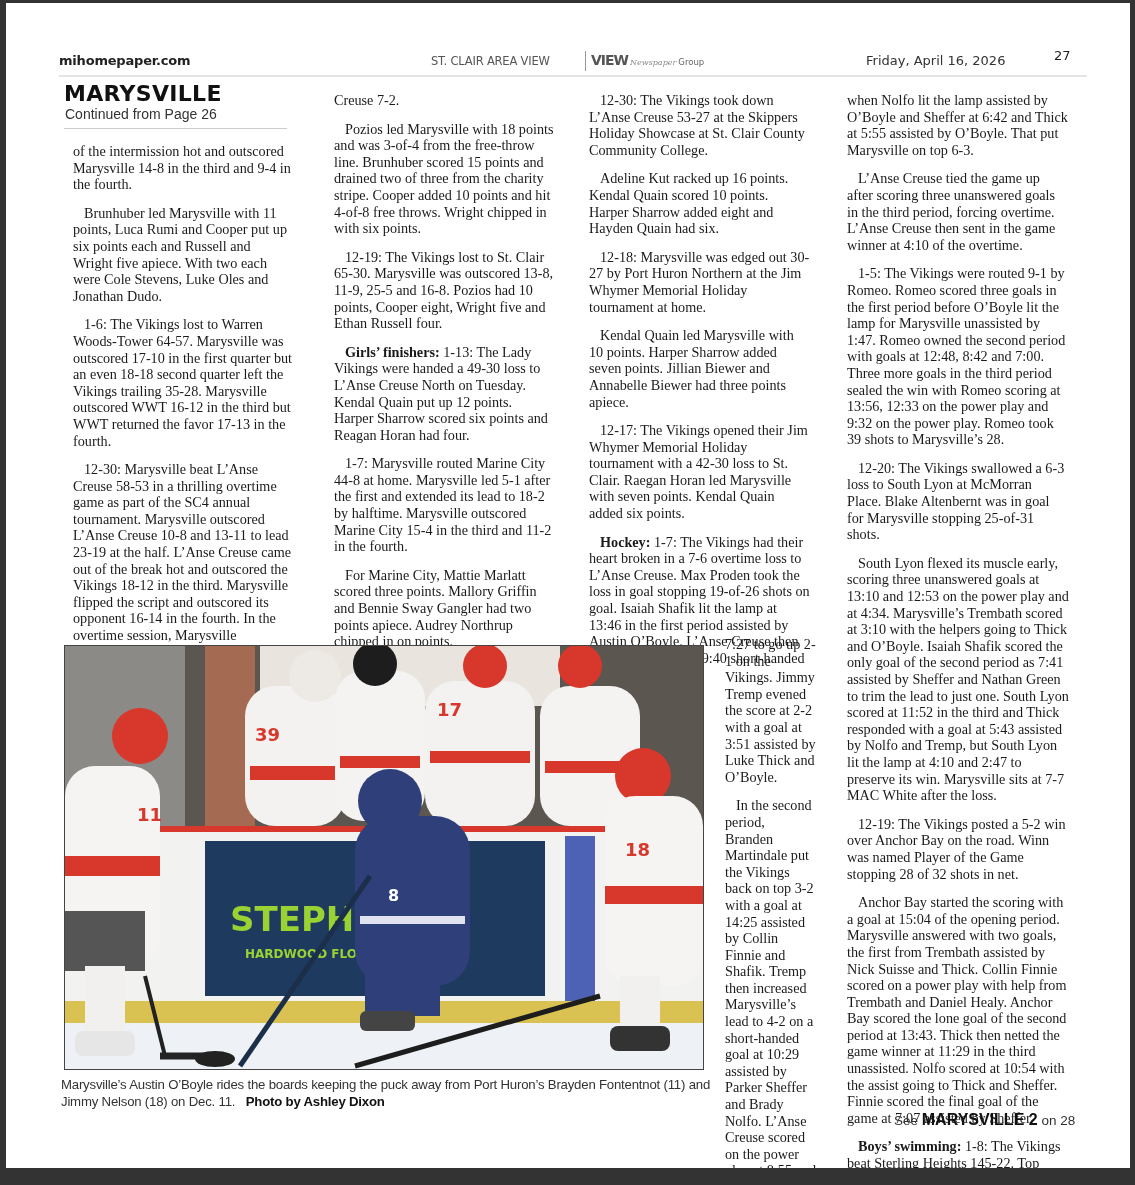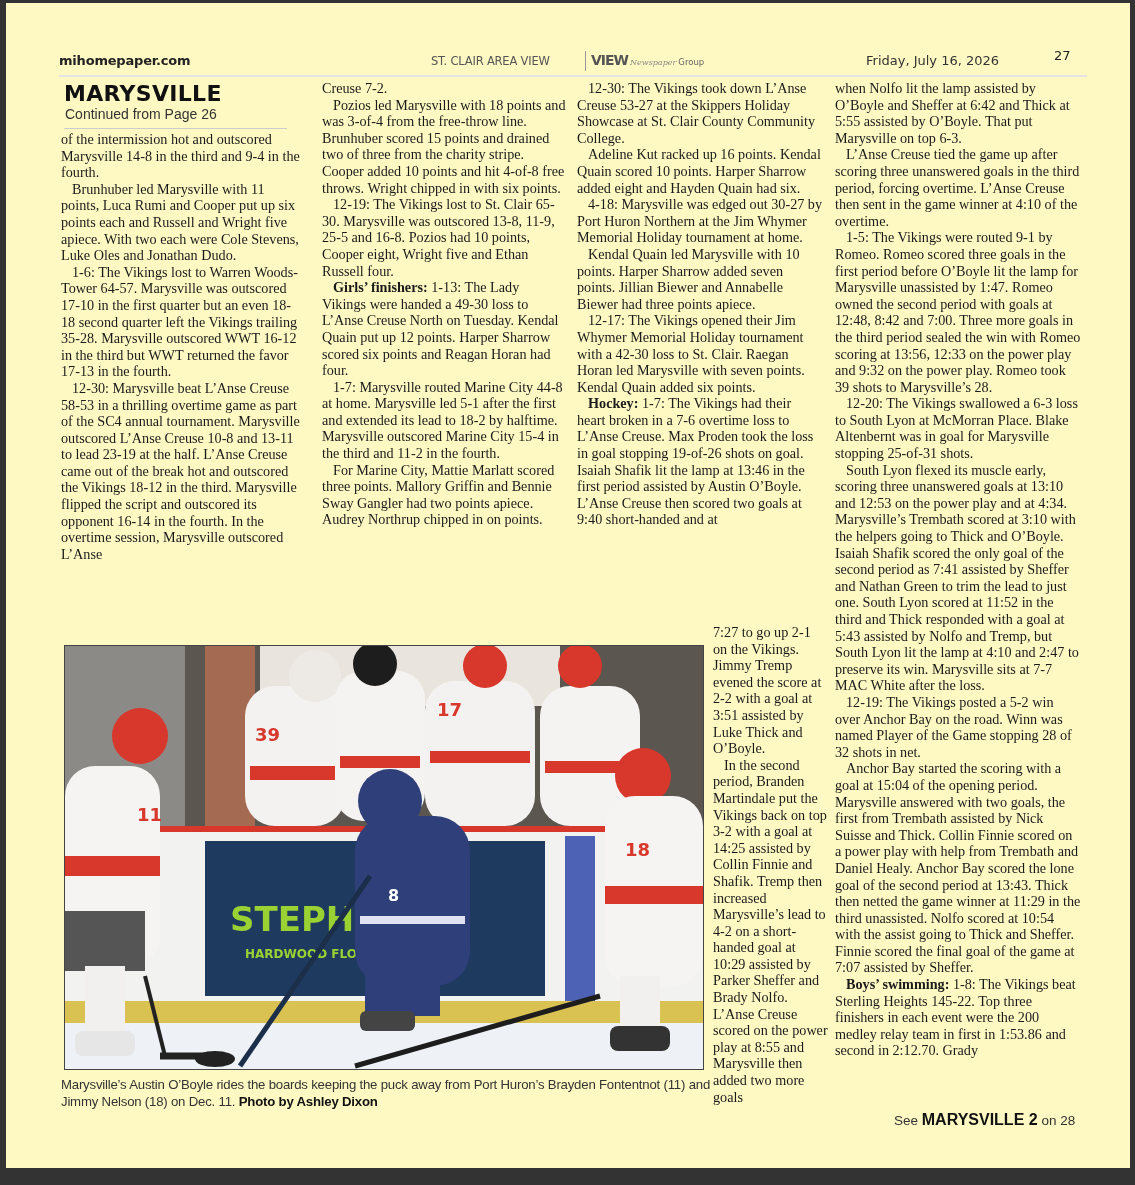--- a/index.html
+++ b/index.html
@@ -7,21 +7,21 @@
     width: 1135px; height: 1185px;
     background: #333333;
     position: relative;
     overflow: hidden;
     font-family: "Liberation Serif", serif;
   }
   .page {
     position: absolute;
     left: 6px; top: 3px;
     width: 1124px; height: 1165px;
-    background: #fef9c3;
+    background: #ffffff;
     overflow: hidden;
   }
   .masthead-site {
     position: absolute; left: 53px; top: 50px;
     font-family: "DejaVu Sans", sans-serif; font-weight: bold;
     font-size: 13px; color: #222; letter-spacing: -0.2px;
   }
   .masthead-paper {
     position: absolute; left: 425px; top: 51px;
     font-family: "DejaVu Sans", sans-serif; font-weight: normal;
@@ -72,61 +72,61 @@
   .section-rule {
     position: absolute; left: 58px; top: 125px;
     width: 223px; height: 1px; background: #ccc;
   }
   .col {
     position: absolute;
     font-family: "Liberation Serif", serif;
     font-size: 14.2px; line-height: 16.6px; color: #1a1a1a;
     text-align: left;
   }
-  .col p { margin: 0; text-indent: 11px; }
+  .col p { margin: 12px; text-indent: 11px; }
   .col p.noindent { text-indent: 0; }
   .col b { font-weight: bold; }
   .col1 { left: 55px; top: 128px; width: 244px; }
   .col2 { left: 316px; top: 77px; width: 244px; }
   .col3 { left: 571px; top: 77px; width: 246px; }
   .col3b { left: 707px; top: 621px; width: 115px; }
   .col4 { left: 829px; top: 77px; width: 246px; }
   .photo {
     position: absolute; left: 58px; top: 642px;
     width: 640px; height: 425px;
     border: 1px solid #444; box-sizing: border-box;
     overflow: hidden; background: #eef0f3;
   }
   .caption {
     position: absolute; left: 55px; top: 1073px; width: 650px;
     font-family: "Liberation Sans", sans-serif;
     font-size: 13.2px; line-height: 17px; color: #333;
     letter-spacing: -0.2px;
   }
-  .caption b { font-family: "Liberation Sans", sans-serif; font-weight: bold; color: #111; }
+  .caption b { font-family: "Liberation Sans", sans-serif; font-weight: bold; color: #111; margin-left: 7px; }
   .jump {
     position: absolute; left: 888px; top: 1108px;
     font-family: "Liberation Sans", sans-serif; font-size: 13.5px; color: #333;
   }
   .jump b { font-family: Liberation Sans, sans-serif; font-weight: 900; color: #111; font-size: 16px; }
 </style>
 </head>
 <body>
 
 <div class="page">
 
   <div class="masthead-site">mihomepaper.com</div>
   <div class="masthead-paper">ST. CLAIR AREA VIEW</div>
   <div class="masthead-sep"></div>
   <div class="masthead-group">
     <span class="view">VIEW</span>
     <span class="news">Newspaper</span>
     <span class="grp">Group</span>
   </div>
-  <div class="masthead-date">Friday, July 16, 2026</div>
+  <div class="masthead-date">Friday, April 16, 2026</div>
   <div class="masthead-pagenum">27</div>
   <div class="masthead-rule"></div>
 
   <div class="section-head">MARYSVILLE</div>
   <div class="section-sub">Continued from Page 26</div>
   <div class="section-rule"></div>
 
   <div class="col col1">
     <p class="noindent">of the intermission hot and outscored Marysville 14-8 in the third and 9-4 in the fourth.</p>
     <p>Brunhuber led Marysville with 11 points, Luca Rumi and Cooper put up six points each and Russell and Wright five apiece. With two each were Cole Stevens, Luke Oles and Jonathan Dudo.</p>
@@ -139,21 +139,21 @@
     <p>Pozios led Marysville with 18 points and was 3-of-4 from the free-throw line. Brunhuber scored 15 points and drained two of three from the charity stripe. Cooper added 10 points and hit 4-of-8 free throws. Wright chipped in with six points.</p>
     <p>12-19: The Vikings lost to St. Clair 65-30. Marysville was outscored 13-8, 11-9, 25-5 and 16-8. Pozios had 10 points, Cooper eight, Wright five and Ethan Russell four.</p>
     <p><b>Girls’ finishers:</b><span> 1-13: The Lady Vikings were handed a 49-30 loss to L’Anse Creuse North on Tuesday. Kendal Quain put up 12 points. Harper Sharrow scored six points and Reagan Horan had four.</span></p>
     <p>1-7: Marysville routed Marine City 44-8 at home. Marysville led 5-1 after the first and extended its lead to 18-2 by halftime. Marysville outscored Marine City 15-4 in the third and 11-2 in the fourth.</p>
     <p>For Marine City, Mattie Marlatt scored three points. Mallory Griffin and Bennie Sway Gangler had two points apiece. Audrey Northrup chipped in on points.</p>
   </div>
 
   <div class="col col3">
     <p>12-30: The Vikings took down L’Anse Creuse 53-27 at the Skippers Holiday Showcase at St. Clair County Community College.</p>
     <p>Adeline Kut racked up 16 points. Kendal Quain scored 10 points. Harper Sharrow added eight and Hayden Quain had six.</p>
-    <p>4-18: Marysville was edged out 30-27 by Port Huron Northern at the Jim Whymer Memorial Holiday tournament at home.</p>
+    <p>12-18: Marysville was edged out 30-27 by Port Huron Northern at the Jim Whymer Memorial Holiday tournament at home.</p>
     <p>Kendal Quain led Marysville with 10 points. Harper Sharrow added seven points. Jillian Biewer and Annabelle Biewer had three points apiece.</p>
     <p>12-17: The Vikings opened their Jim Whymer Memorial Holiday tournament with a 42-30 loss to St. Clair. Raegan Horan led Marysville with seven points. Kendal Quain added six points.</p>
     <p><b>Hockey:</b><span> 1-7: The Vikings had their heart broken in a 7-6 overtime loss to L’Anse Creuse. Max Proden took the loss in goal stopping 19-of-26 shots on goal. Isaiah Shafik lit the lamp at 13:46 in the first period assisted by Austin O’Boyle. L’Anse Creuse then scored two goals at 9:40 short-handed and at</span></p>
   </div>
 
   <div class="col col3b">
     <p class="noindent">7:27 to go up 2-1 on the Vikings. Jimmy Tremp evened the score at 2-2 with a goal at 3:51 assisted by Luke Thick and O’Boyle.</p>
     <p>In the second period, Branden Martindale put the Vikings back on top 3-2 with a goal at 14:25 assisted by Collin Finnie and Shafik. Tremp then increased Marysville’s lead to 4-2 on a short-handed goal at 10:29 assisted by Parker Sheffer and Brady Nolfo. L’Anse Creuse scored on the power play at 8:55 and Marysville then added two more goals</p>
   </div>
 

